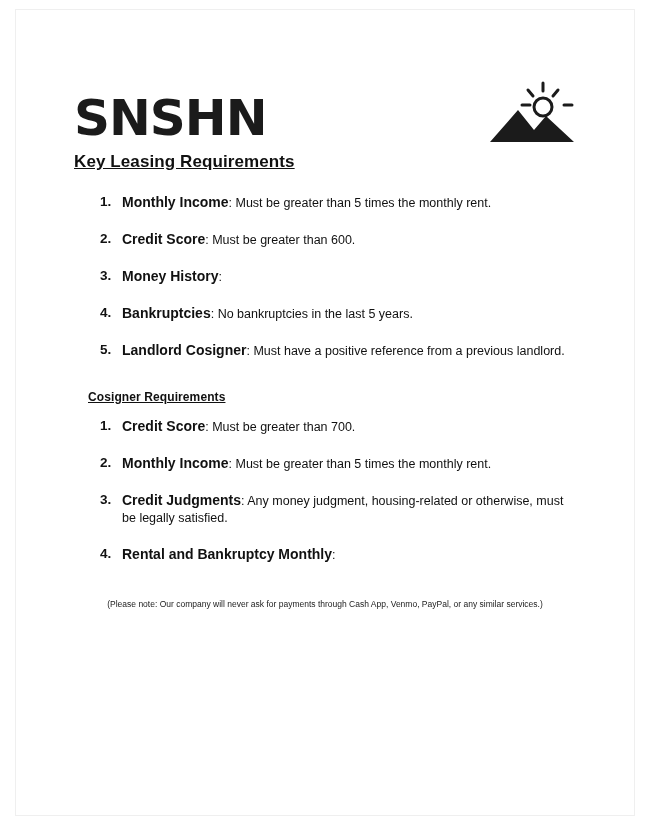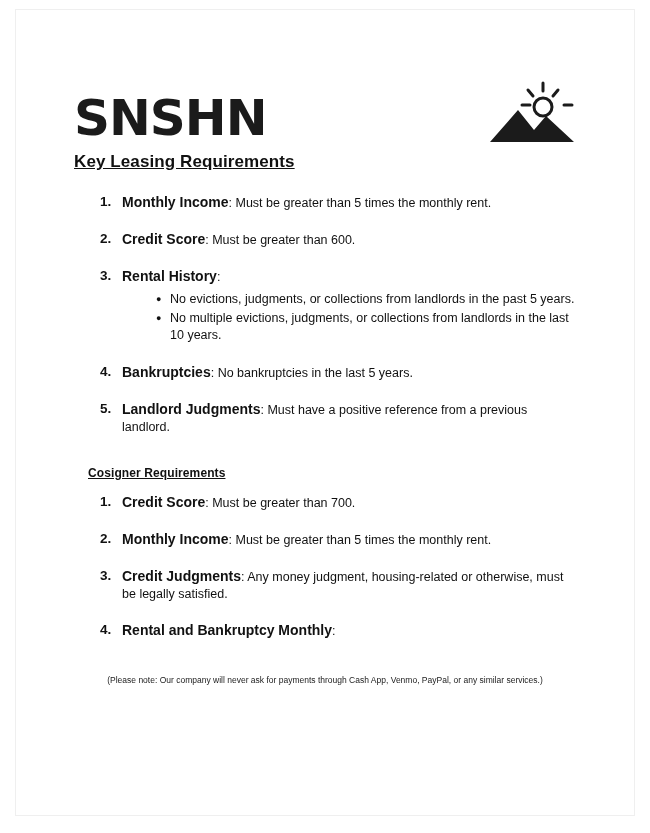--- a/index.html
+++ b/index.html
@@ -156,33 +156,29 @@
       <li>
         <span class="num">1.</span>
         <span class="lbl">Monthly Income</span><span class="txt">: Must be greater than 5 times the monthly rent.</span>
       </li>
       <li>
         <span class="num">2.</span>
         <span class="lbl">Credit Score</span><span class="txt">: Must be greater than 600.</span>
       </li>
       <li>
         <span class="num">3.</span>
-        <span class="lbl">Rental History</span><span class="txt">:</span>
-        <ul class="sub">
-          <li>No evictions, judgments, or collections from landlords in the past 5 years.</li>
-          <li>No multiple evictions, judgments, or collections from landlords in the last 10 years.</li>
-        </ul>
+        <span class="lbl">Money History</span><span class="txt">:</span>
       </li>
       <li>
         <span class="num">4.</span>
         <span class="lbl">Bankruptcies</span><span class="txt">: No bankruptcies in the last 5 years.</span>
       </li>
       <li>
         <span class="num">5.</span>
-        <span class="lbl">Landlord Judgments</span><span class="txt">: Must have a positive reference from a previous landlord.</span>
+        <span class="lbl">Landlord Cosigner</span><span class="txt">: Must have a positive reference from a previous landlord.</span>
       </li>
     </ol>
 
     <h2 class="section-title">Cosigner Requirements</h2>
 
     <ol class="req-list">
       <li>
         <span class="num">1.</span>
         <span class="lbl">Credit Score</span><span class="txt">: Must be greater than 700.</span>
       </li>

